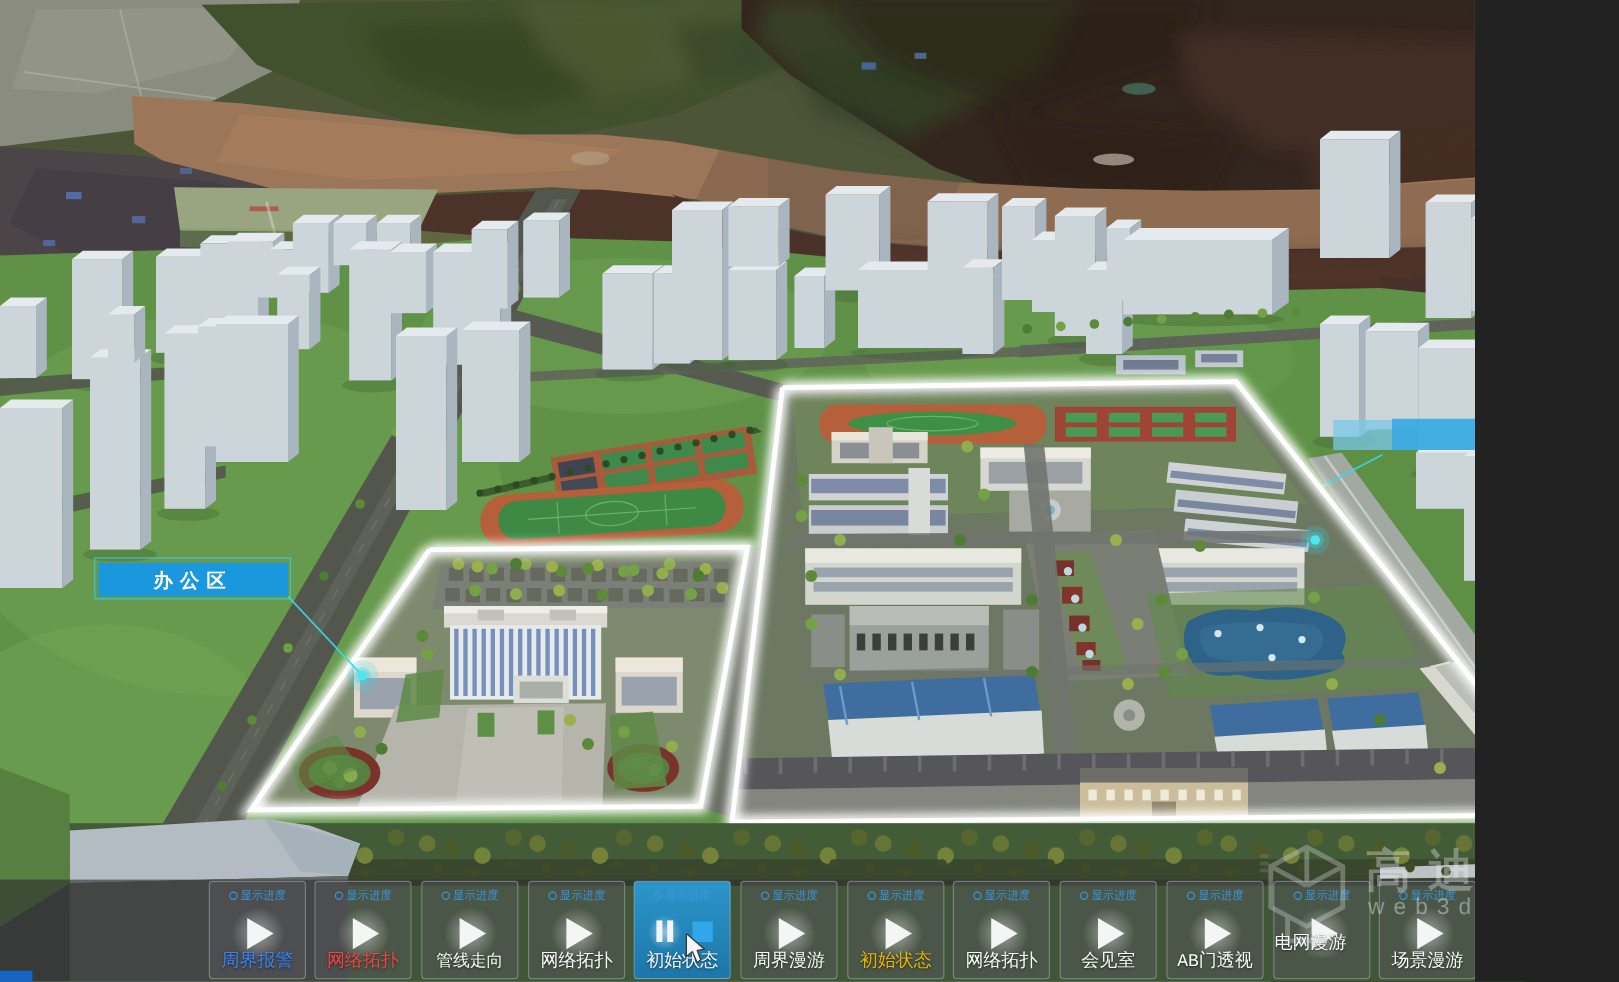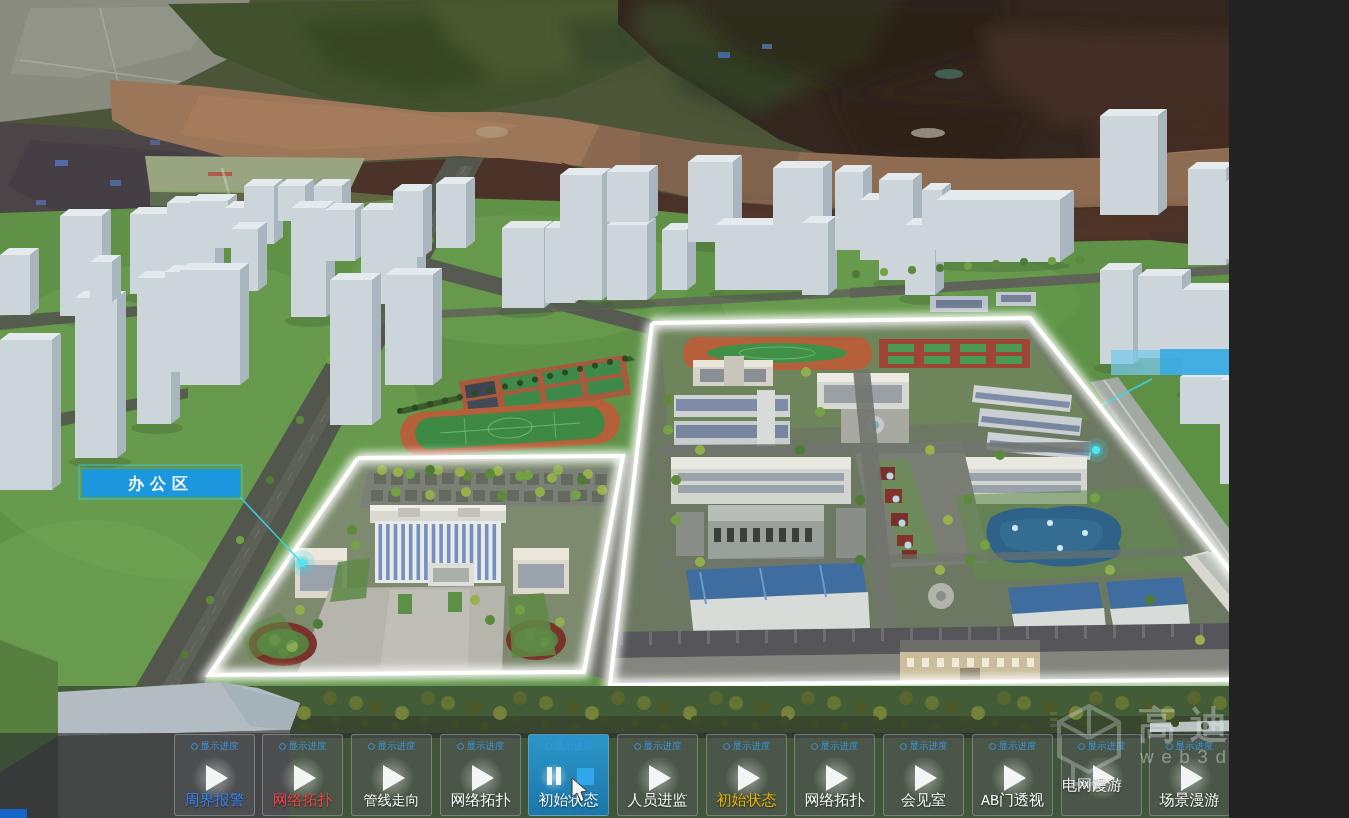--- a/index.html
+++ b/index.html
@@ -998,21 +998,21 @@
 <div style="position:absolute;left:18px;top:32px;width:5px;height:18px;background:#f2f6f8;"></div>
 <div style="position:absolute;left:27px;top:32px;width:5px;height:18px;background:#f2f6f8;"></div>
 <div style="position:absolute;left:48px;top:33px;width:17px;height:17px;background:#2fa7e8;"></div>
 <div style="position:absolute;left:0;bottom:5px;width:100%;text-align:center;font-size:15px;color:#fafafa;text-shadow:0 1px 2px rgba(0,0,0,0.6);">初始状态</div>
 </div>
 
 <div style="position:absolute;left:617px;top:733.5px;width:81px;height:82px;background:rgba(88,90,92,0.42);border:1px solid rgba(168,172,178,0.5);border-radius:3px;">
 <div style="position:absolute;left:0;top:5px;width:100%;text-align:center;font-size:9.5px;color:#3b97e0;white-space:nowrap;opacity:0.95;"><span style="display:inline-block;width:7px;height:7px;border:1px solid #3b97e0;border-radius:50%;vertical-align:-1px;margin-right:3px;"></span>显示进度</div>
 <div style="position:absolute;left:18px;top:22px;width:44px;height:42px;background:radial-gradient(circle,rgba(255,255,255,0.45),rgba(255,255,255,0) 72%);"></div>
 <div style="position:absolute;left:31px;top:30px;width:0;height:0;border-left:22px solid #f4f6f6;border-top:13px solid transparent;border-bottom:13px solid transparent;"></div>
-<div style="position:absolute;left:0;bottom:5px;width:100%;text-align:center;font-size:15px;color:#fafafa;text-shadow:0 1px 2px rgba(0,0,0,0.6);">人员进监</div>
+<div style="position:absolute;left:0;bottom:5px;width:100%;text-align:center;font-size:15px;color:#fafafa;text-shadow:0 1px 2px rgba(0,0,0,0.6);">周界漫游</div>
 </div>
 
 <div style="position:absolute;left:706px;top:733.5px;width:81px;height:82px;background:rgba(88,90,92,0.42);border:1px solid rgba(168,172,178,0.5);border-radius:3px;">
 <div style="position:absolute;left:0;top:5px;width:100%;text-align:center;font-size:9.5px;color:#3b97e0;white-space:nowrap;opacity:0.95;"><span style="display:inline-block;width:7px;height:7px;border:1px solid #3b97e0;border-radius:50%;vertical-align:-1px;margin-right:3px;"></span>显示进度</div>
 <div style="position:absolute;left:18px;top:22px;width:44px;height:42px;background:radial-gradient(circle,rgba(255,255,255,0.45),rgba(255,255,255,0) 72%);"></div>
 <div style="position:absolute;left:31px;top:30px;width:0;height:0;border-left:22px solid #f4f6f6;border-top:13px solid transparent;border-bottom:13px solid transparent;"></div>
 <div style="position:absolute;left:0;bottom:5px;width:100%;text-align:center;font-size:15px;color:#eab308;text-shadow:0 1px 2px rgba(0,0,0,0.6);">初始状态</div>
 </div>
 
 <div style="position:absolute;left:794px;top:733.5px;width:81px;height:82px;background:rgba(88,90,92,0.42);border:1px solid rgba(168,172,178,0.5);border-radius:3px;">

